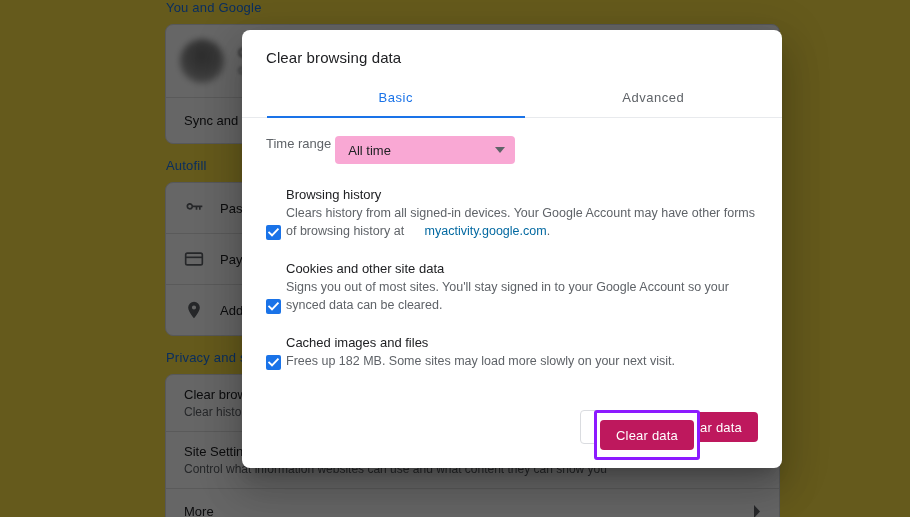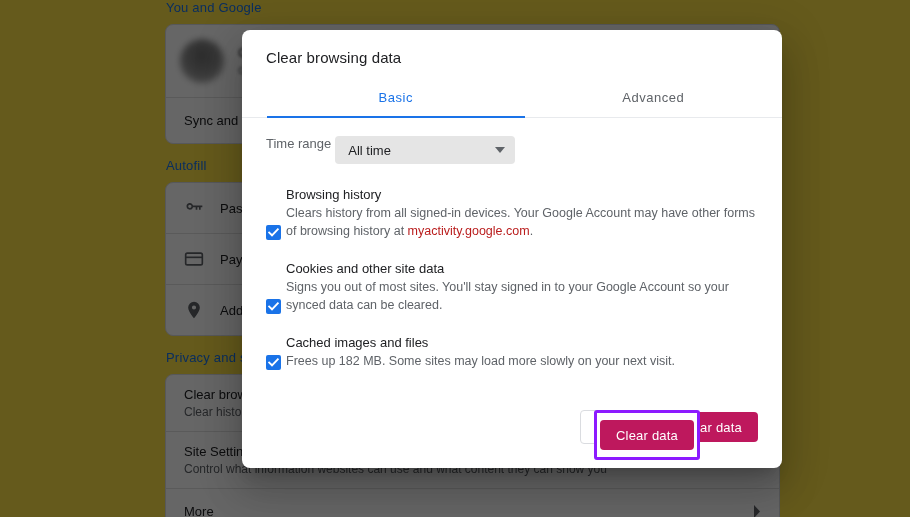--- a/index.html
+++ b/index.html
@@ -164,21 +164,21 @@
 
   .timerange-row {
     display: flex;
     gap: 4px;
     margin-top: 18px;
   }
   .timerange-label { font-size: 13px; color: #5f6368; }
   .select {
     width: 180px;
     height: 28px;
-    background: #e5e5e5;
+    background: #f9a8d4;
     border-radius: 4px;
     display: flex;
     align-items: center;
     padding: 0 10px 0 13px;
     cursor: pointer;
   }
   .select-value { flex: 1 1 auto; font-size: 13px; color: #202124; }
   .caret { width: 10px; height: 6px; color: #5f6368; }
 
   .opt-list { margin-top: 22px; }
@@ -202,21 +202,21 @@
   .checkbox svg { position: absolute; left: 1px; top: 1px; width: 13px; height: 13px; }
 
   .opt-body { flex: 1 1 auto; min-width: 0; }
   .opt-title { font-size: 13px; color: #202124; line-height: 17px; }
   .opt-desc {
     font-size: 12.5px;
     color: #5f6368;
     line-height: 18px;
     margin-top: 1px;
   }
-  .opt-desc a { color: #b91c1c; text-decoration: none; }
+  .opt-desc a { color: #0369a1; text-decoration: none; margin-left: 17px; }
 
   
   .dlg-footer {
     flex: 0 0 auto;
     display: flex;
     justify-content: flex-end;
     align-items: center;
     gap: 10px;
     padding: 0 24px 24px 24px;
     position: relative;

